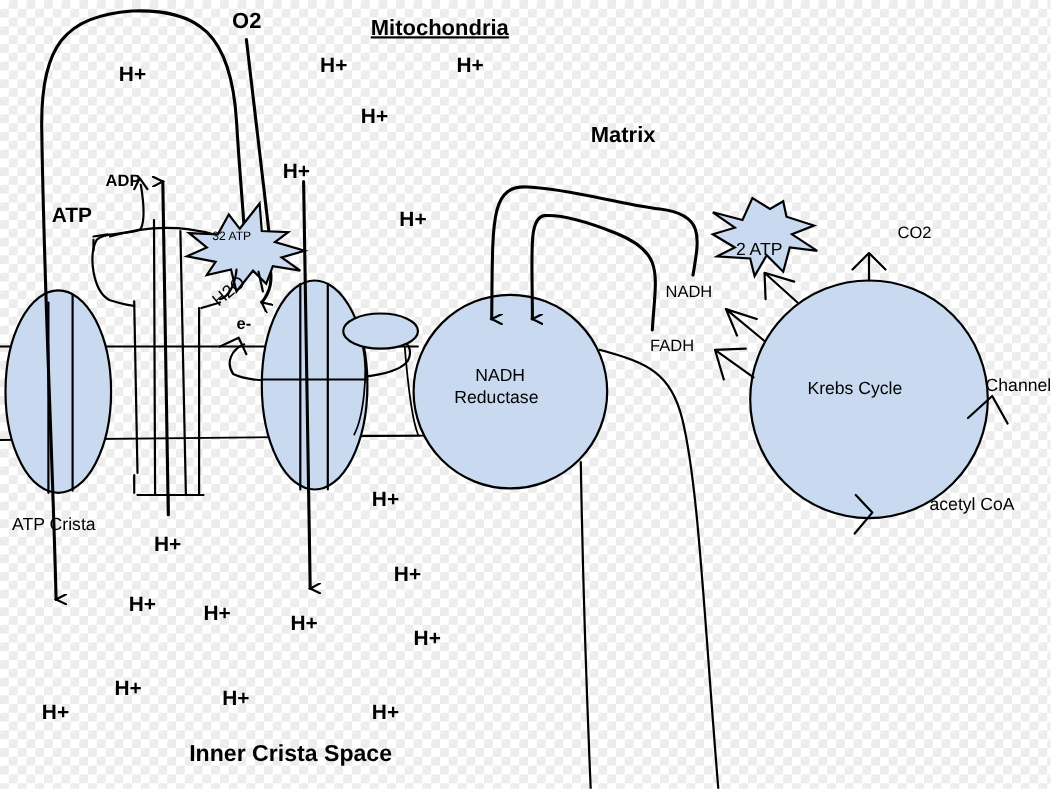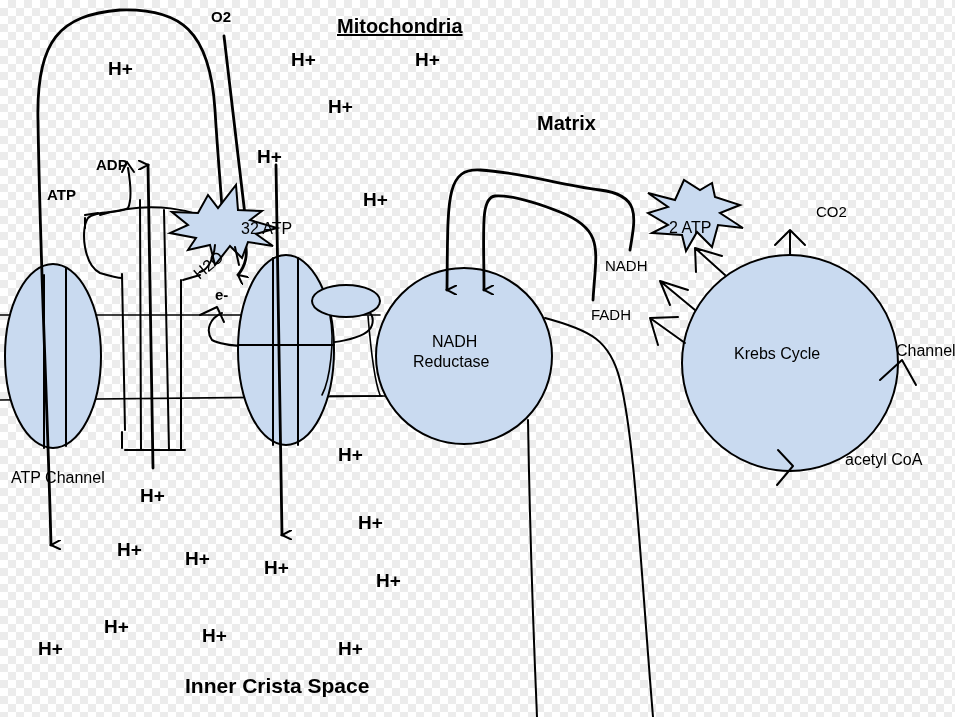--- a/index.html
+++ b/index.html
@@ -101,29 +101,29 @@
     <path class="ln" d="M790,255 L790,230 M775,245 L790,230 L805,245"></path>
     <path class="ln" d="M880,380 L902,360 L916,385"></path>
     <path class="ln" d="M778,450 L793,466 L777,485"></path>
   </g>
 
   <polygon class="shape" fill="#c9daf0" points="648,193 675,200 684,180 700,190 712,183 715,197 740,205 720,213 743,228 718,225 712,247 697,232 686,251 682,235 652,233 668,225 648,213 668,207"></polygon>
 </svg>
 
 <div class="lbl title-u" style="left:337px; top:16px;">Mitochondria</div>
 <div class="lbl bold" style="left:537px; top:113px; font-size:20px;">Matrix</div>
-<div class="lbl bold" style="left:185px; top:675px; font-size:21px;">Inner Crista Space</div>
+<div class="lbl bold" style="left:172px; top:675px; font-size:21px;">Inner Crista Space</div>
 
-<div class="lbl bold" style="left:211px; top:9px; font-size:15px;">O2</div>
+<div class="lbl bold" style="left:211px; top:9px; font-size:20px;">O2</div>
 <div class="lbl bold" style="left:96px; top:157px; font-size:15px;">ADP</div>
-<div class="lbl bold" style="left:47px; top:187px; font-size:15px;text-align:center;">ATP</div>
-<div class="lbl" style="left:193px; top:221px; font-size:16px;margin-left:48px;">32 ATP</div>
+<div class="lbl bold" style="left:47px; top:187px; font-size:19px;text-align:center;">ATP</div>
+<div class="lbl" style="left:193px; top:210px; font-size:11px;">32 ATP</div>
 <div class="lbl reg" style="left:191px; top:270px; transform: rotate(-40deg); transform-origin: left top;">H2O</div>
 <div class="lbl bold" style="left:215px; top:287px; font-size:15px;">e-</div>
-<div class="lbl reg" style="left:11px; top:470px;">ATP Channel</div>
+<div class="lbl reg" style="left:11px; top:470px;">ATP Crista</div>
 
 <div class="lbl reg" style="left:432px; top:334px;">NADH</div>
 <div class="lbl reg" style="left:413px; top:354px;">Reductase</div>
 
 <div class="lbl reg" style="left:605px; top:258px; font-size:15px;">NADH</div>
 <div class="lbl reg" style="left:591px; top:307px; font-size:15px;">FADH</div>
 <div class="lbl reg" style="left:669px; top:220px; font-size:16px;">2 ATP</div>
 <div class="lbl reg" style="left:816px; top:204px; font-size:15px;">CO2</div>
 <div class="lbl reg" style="left:734px; top:346px;">Krebs Cycle</div>
 <div class="lbl reg" style="left:896px; top:343px;">Channel</div>

